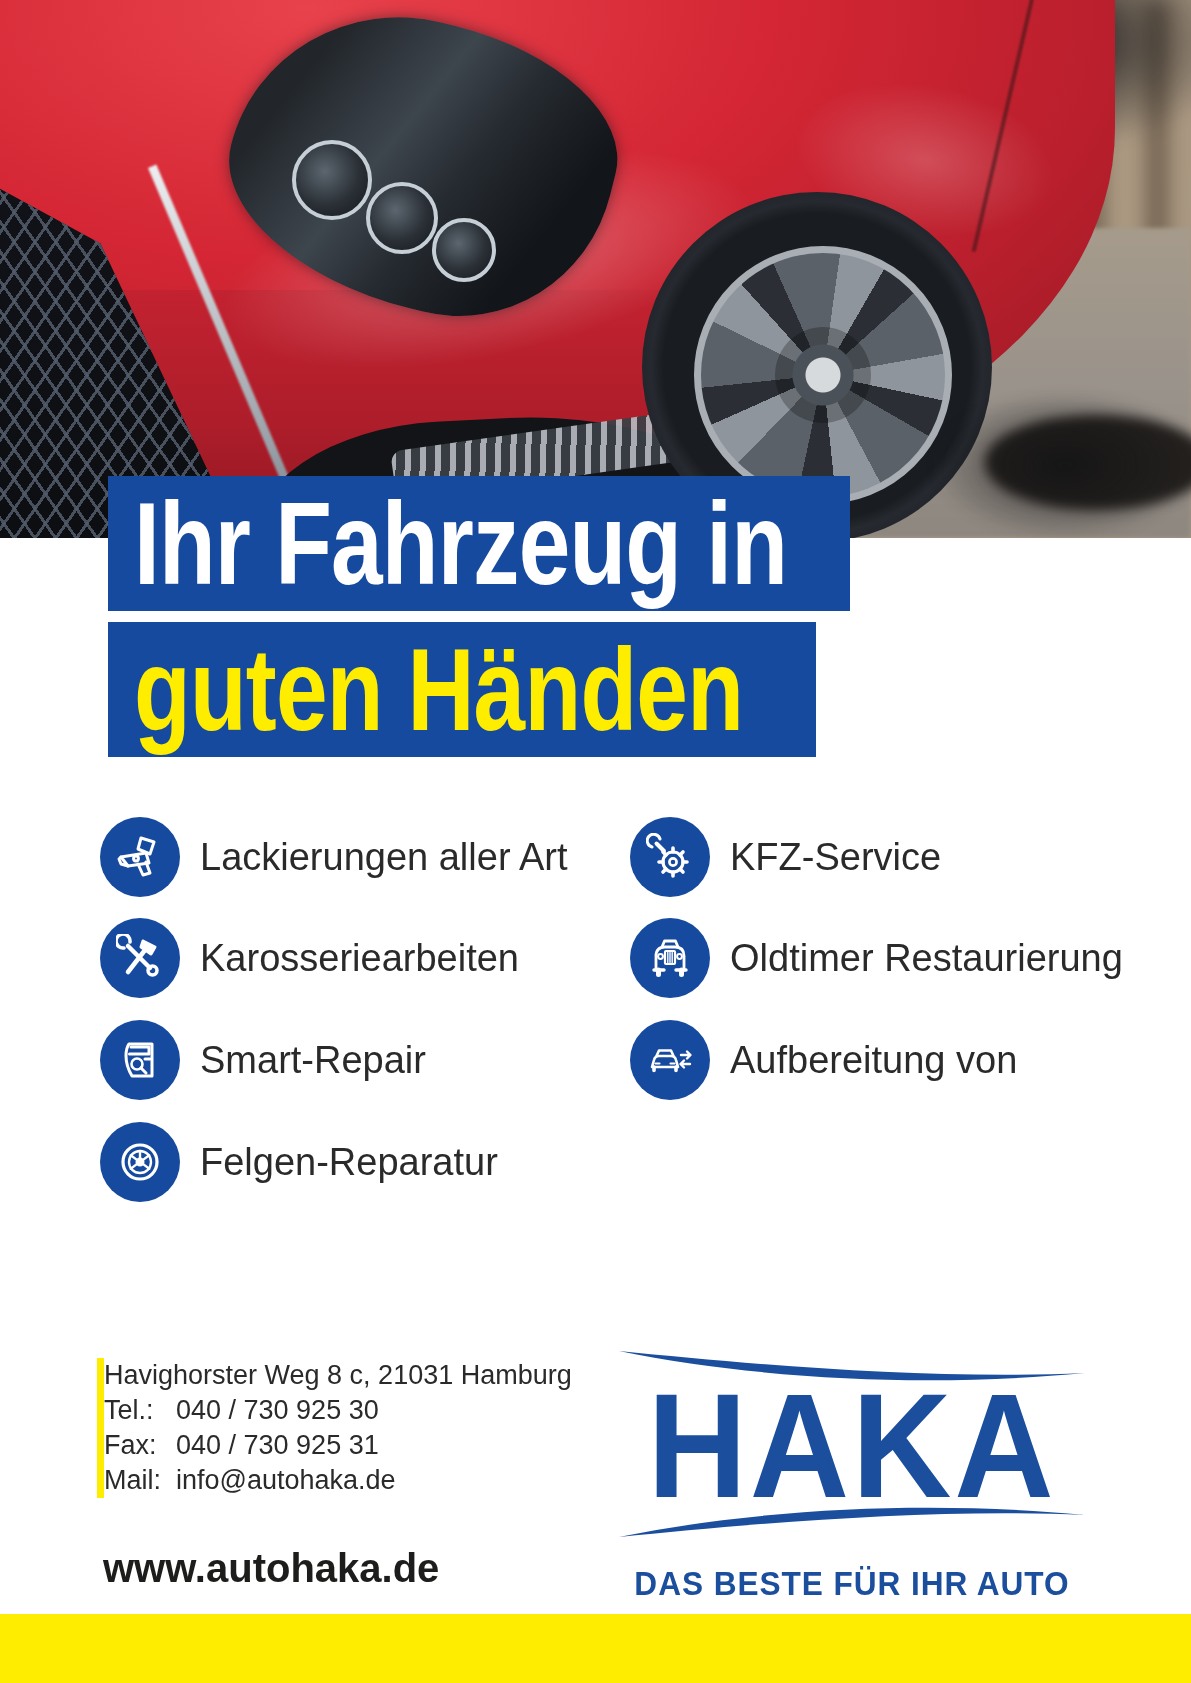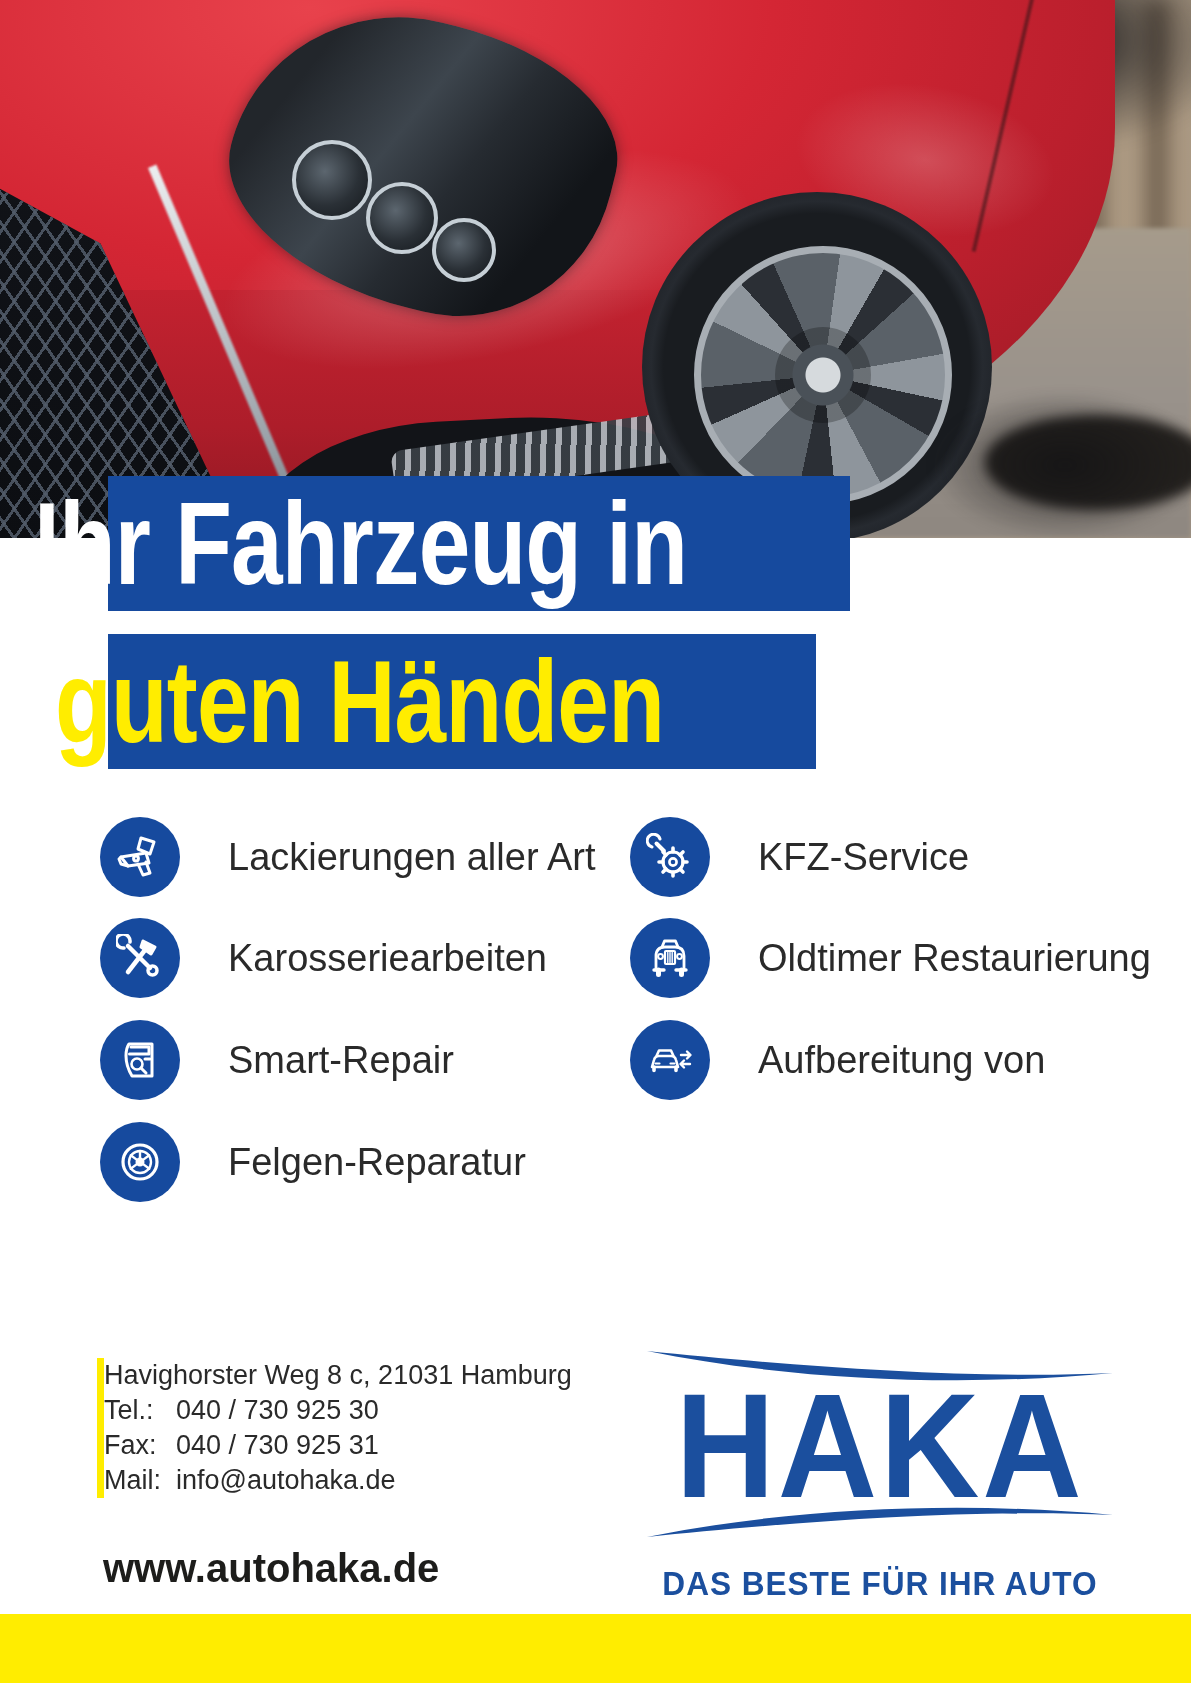--- a/index.html
+++ b/index.html
@@ -56,49 +56,49 @@
   .ph-rim::after{content:"";position:absolute;left:50%;top:50%;width:96px;height:96px;border-radius:50%;
     transform:translate(-50%,-50%);
     background:radial-gradient(circle,#d6dadd 0 17px,#4a5158 18px 30px,rgba(0,0,0,.25) 31px 100%);}
   .ph-shutline{left:1002px;top:-15px;width:4px;height:270px;transform:rotate(13deg);
     background:rgba(46,20,22,.55);filter:blur(1px);}
   .ph-under{left:930px;top:390px;width:270px;height:150px;border-radius:50%;
     background:radial-gradient(closest-side,rgba(18,18,20,.75),rgba(18,18,20,0));filter:blur(5px);}
 
   
   .banner{position:absolute;left:108px;display:flex;align-items:center;
-          background:#164a9e;height:135px;padding-left:26px;z-index:5;justify-content:flex-end;}
+          background:#164a9e;height:135px;padding-left:26px;z-index:5;}
   .banner1{top:476px;width:716px;}
-  .banner2{top:622px;width:682px;margin-top:12px;}
+  .banner2{top:622px;width:682px;}
   .banner span{display:inline-block;font-weight:bold;font-size:116px;letter-spacing:-1px;
                white-space:nowrap;transform:scaleX(.80);transform-origin:left center;line-height:1;}
   .banner1 span{color:#ffffff;}
   .banner2 span{color:#ffed00;}
 
   
-  .svc-row{position:absolute;display:flex;align-items:center;height:80px;gap:28px;}
+  .svc-row{position:absolute;display:flex;align-items:center;height:80px;}
   .svc-icon{width:80px;height:80px;border-radius:50%;background:#164a9e;flex:0 0 80px;
             display:flex;align-items:center;justify-content:center;}
   .svc-icon svg{width:48px;height:48px;stroke:#ffffff;fill:none;stroke-width:3;
                 stroke-linecap:round;stroke-linejoin:round;}
   .svc-text{margin-left:20px;font-size:38px;color:#2a2a2a;line-height:46px;white-space:nowrap;}
   .svc-text span{display:block;}
   .col-l{left:100px;} .col-r{left:630px;}
   .row1{top:817px;} .row2{top:918px;} .row3{top:1020px;} .row4{top:1122px;justify-content:flex-end;}
 
   
   .contact{position:absolute;left:97px;top:1358px;border-left:7px solid #ffed00;
            color:#2a2a2a;font-size:27px;line-height:35px;}
   .c-row{display:grid;grid-template-columns:72px auto;}
 
   .website{position:absolute;left:103px;top:1546px;font-size:40px;font-weight:bold;
            color:#1d1d1b;text-decoration:none;}
 
   
-  .logo{position:absolute;left:644px;top:1348px;width:472px;text-align:center;}
+  .logo{position:absolute;left:616px;top:1348px;width:472px;text-align:center;}
   .logo-haka{display:block;font-weight:bold;font-size:148px;line-height:112px;letter-spacing:3px;
              color:#1b4f9e;transform:scaleX(.93);transform-origin:center;margin:4px 0 2px 0;}
   .logo-tagline{display:inline-block;font-weight:bold;font-size:34px;letter-spacing:1px;
                 color:#1b4f9e;transform:scaleX(.93);transform-origin:center;margin-top:6px;}
   .swoosh{display:block;margin:0 auto;}
 
   
   .strip{position:absolute;left:0;top:1614px;width:1191px;height:69px;background:#ffed00;}
 </style>
 </head>

